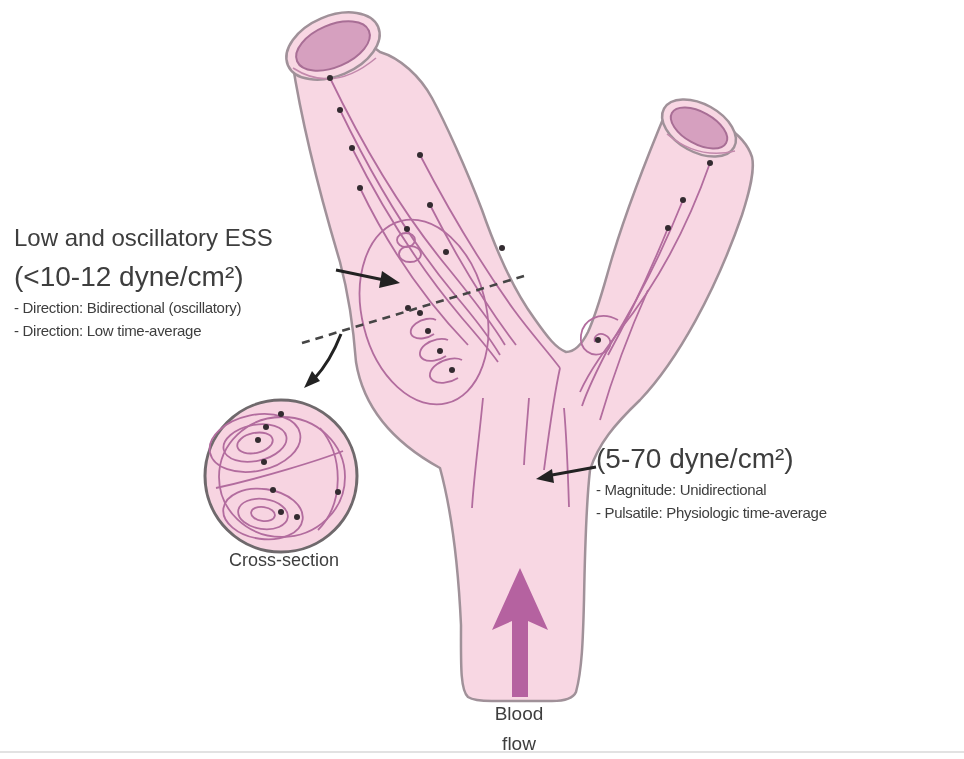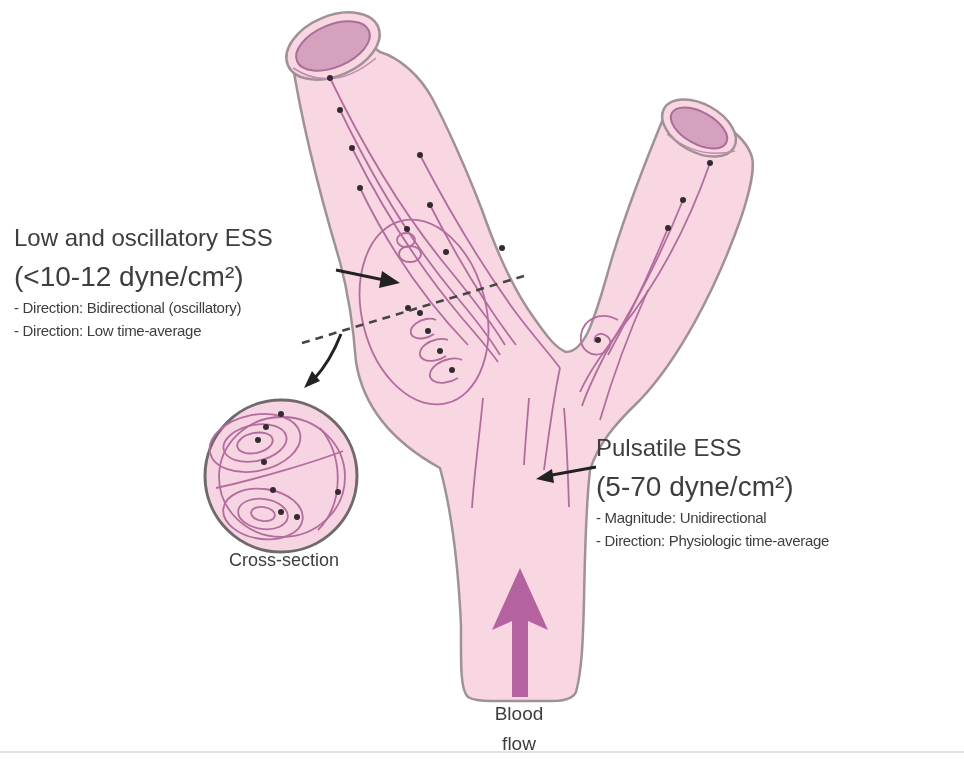--- a/index.html
+++ b/index.html
@@ -171,24 +171,23 @@
 </svg>
 
   <div class="lbl" id="label-low">
     <div class="t1">Low and oscillatory ESS</div>
     <div class="t2">(&lt;10-12 dyne/cm²)</div>
     <div class="t3">- Direction: Bidirectional (oscillatory)</div>
     <div class="t3">- Direction: Low time-average</div>
   </div>
 
   <div class="lbl" id="label-pulsatile">
-    <div class="t1">Pulsatile ESS</div>
     <div class="t2">(5-70 dyne/cm²)</div>
     <div class="t3">- Magnitude: Unidirectional</div>
-    <div class="t3">- Direction: Physiologic time-average</div>
+    <div class="t3">- Pulsatile: Physiologic time-average</div>
   </div>
 
   <div class="lbl" id="label-cross">Cross-section</div>
 
   <div class="lbl" id="label-blood">
     <div>Blood</div>
     <div>flow</div>
   </div>
 
   <div id="bottom-edge"></div>

